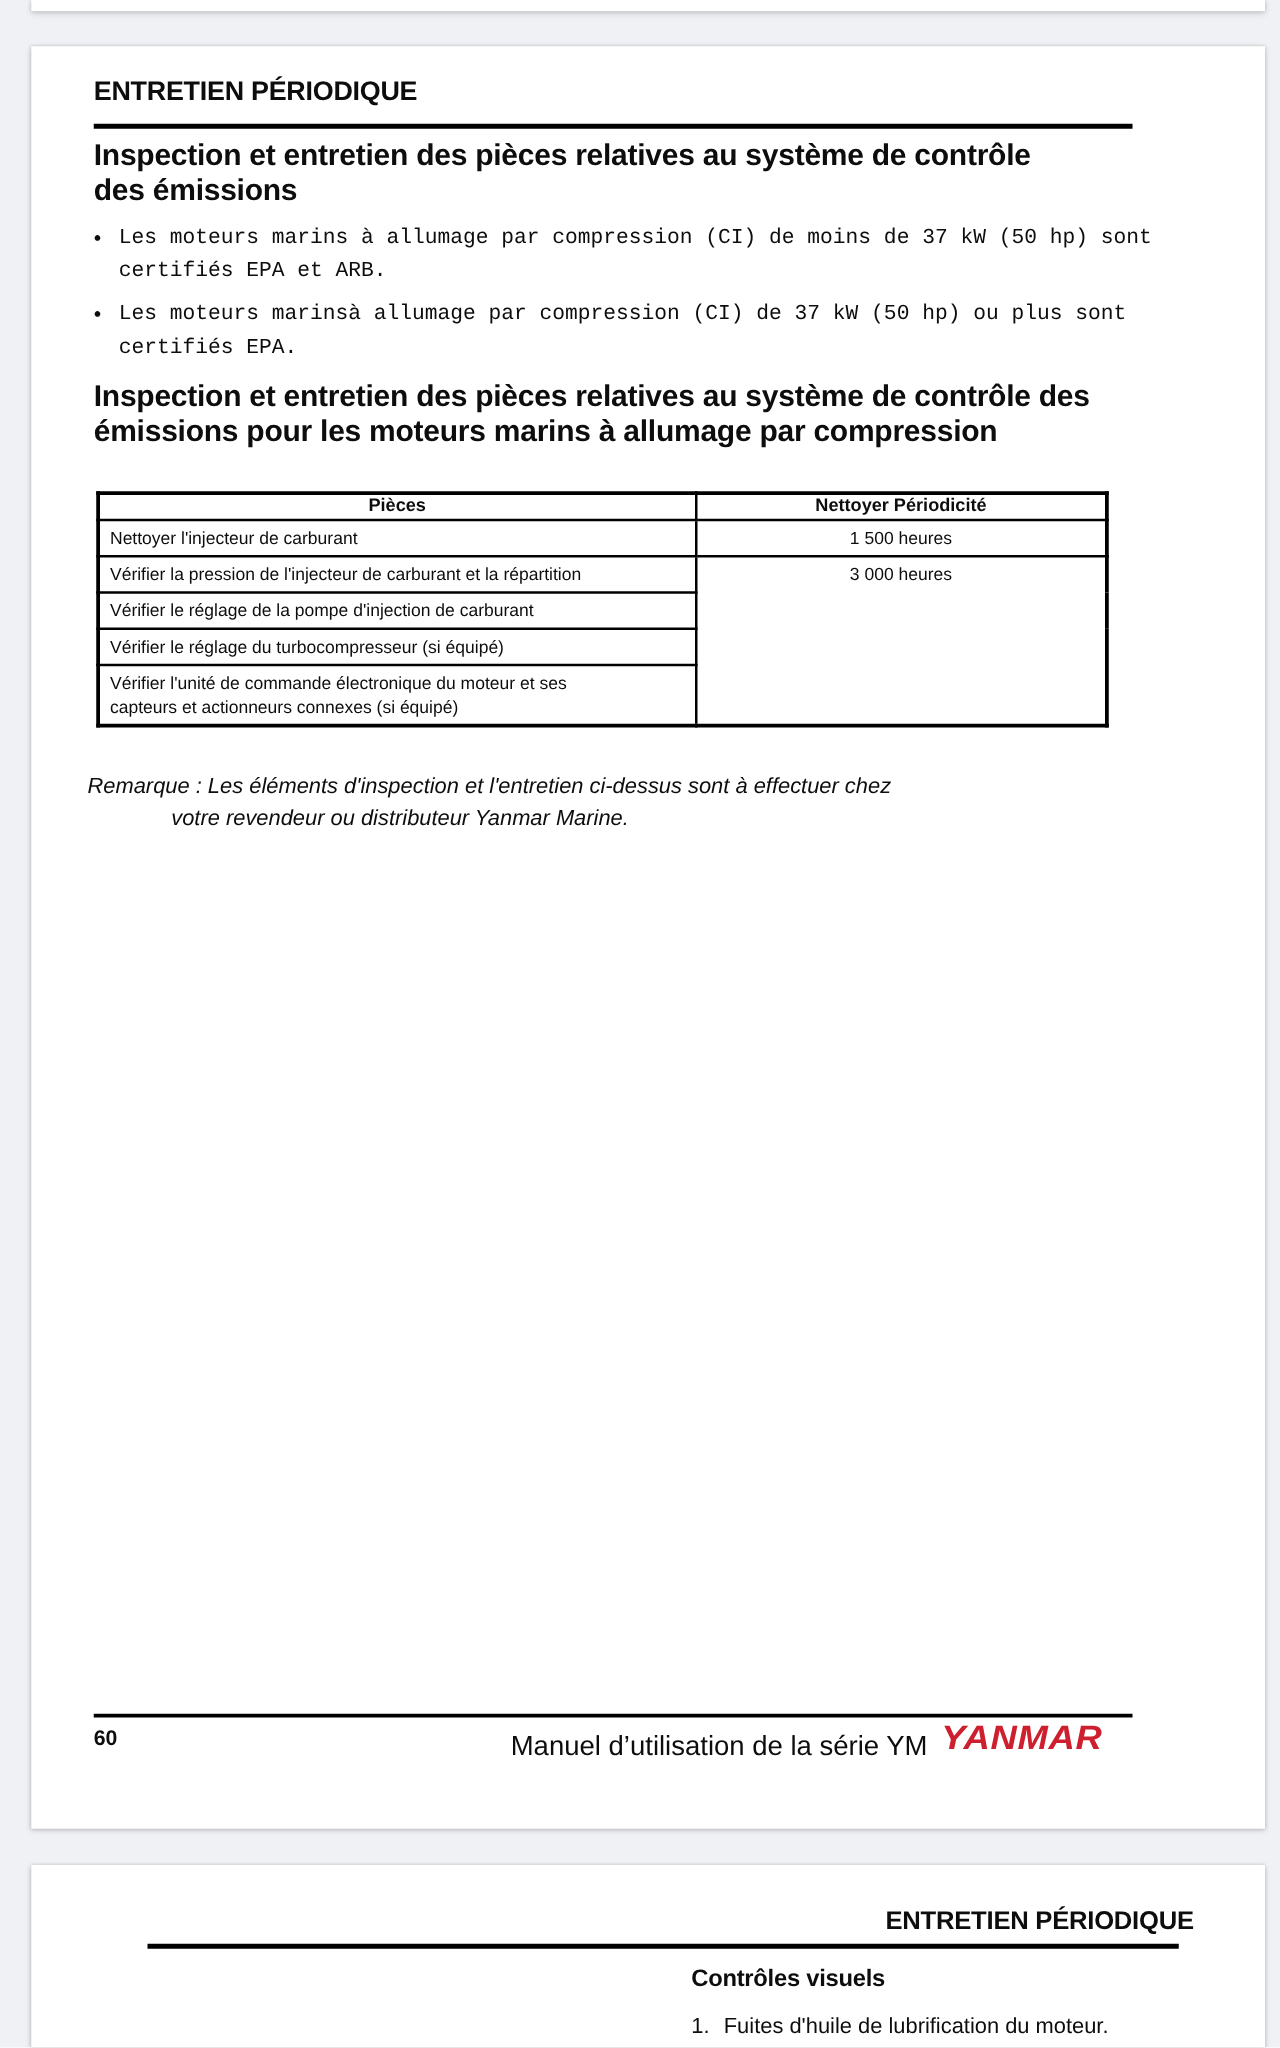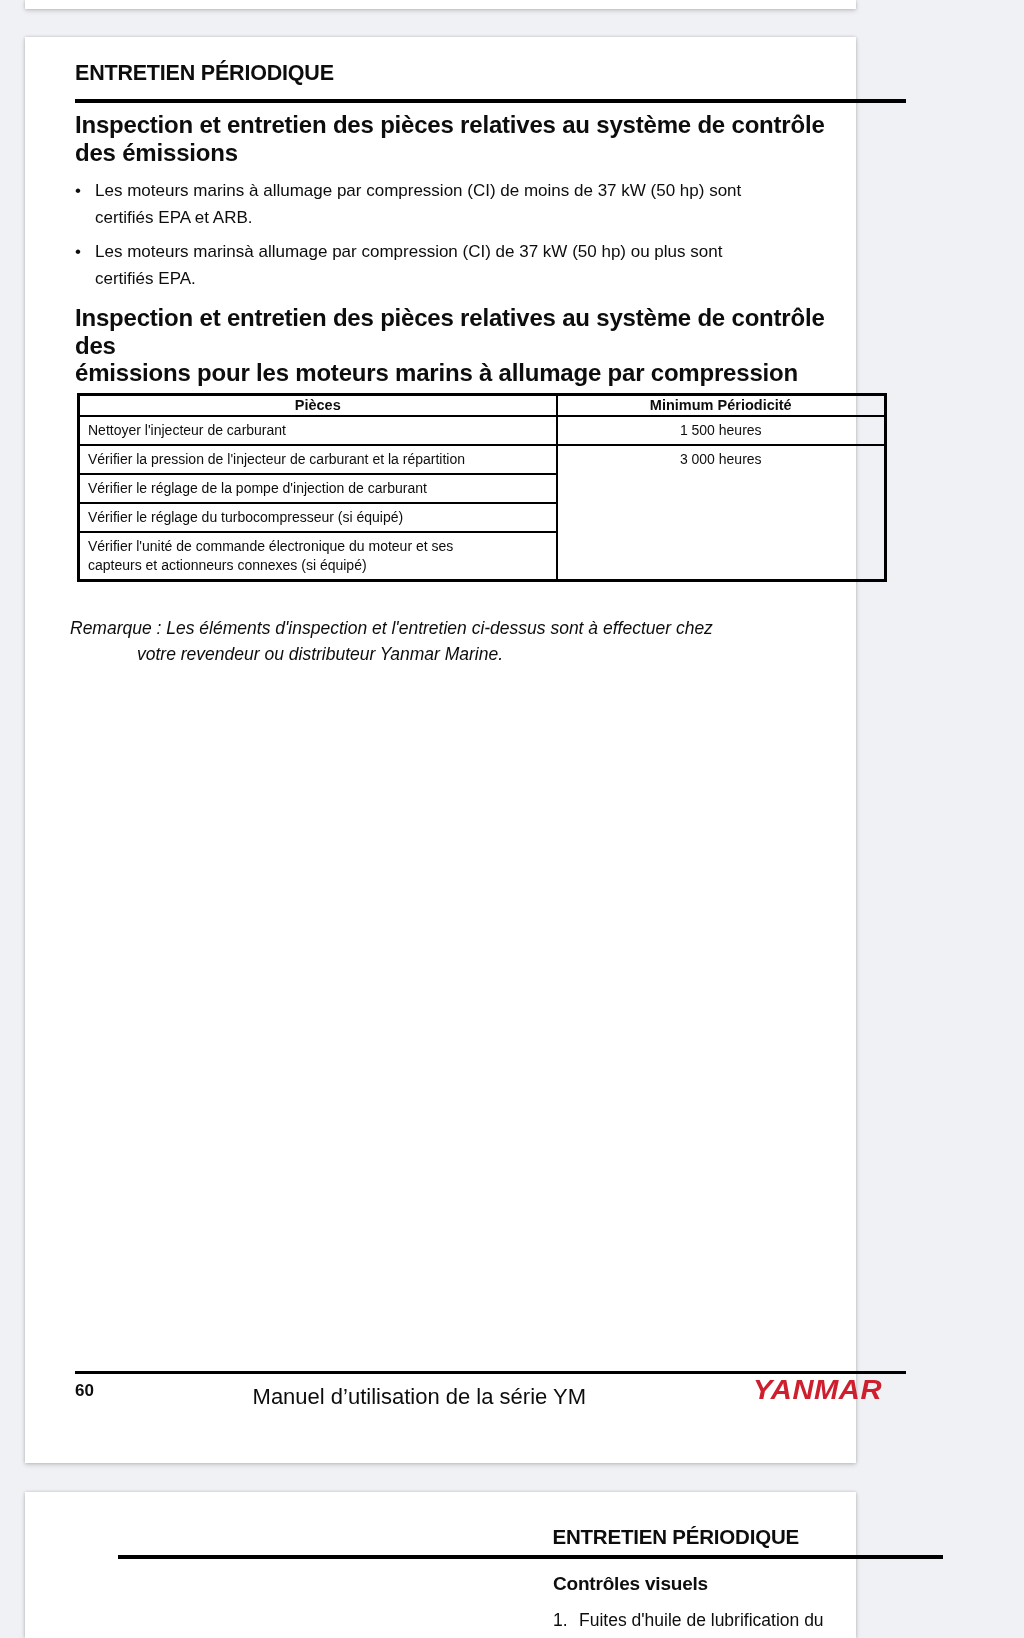--- a/index.html
+++ b/index.html
@@ -3,37 +3,37 @@
 <meta charset="utf-8">
 <style>
   html,body{margin:0;padding:0;}
   body{
     width:1024px;height:1638px;position:relative;overflow:hidden;
     background:#eff1f4;
     font-family:"Liberation Sans",sans-serif;color:#0d0d0d;
     -webkit-font-smoothing:antialiased;
   }
   .page{
-    position:absolute;left:25px;width:831px;background:#ffffff;
+    position:absolute;left:25px;width:987px;background:#ffffff;
     box-shadow:0 0 3px rgba(0,0,0,0.18),0 2px 5px rgba(0,0,0,0.14);
   }
   #prev-page-sliver{top:0;height:9px;}
   #page-1{top:37px;height:1426px;}
   #page-2{top:1492px;height:146px;}
   .abs{position:absolute;}
 
   
   .h1-title{left:50px;top:24px;font-size:21.5px;font-weight:bold;letter-spacing:-0.2px;}
   .h1-rule{left:50px;top:62px;width:831px;height:4px;background:#000;}
   .h2{font-weight:bold;font-size:24px;line-height:27.5px;letter-spacing:-0.2px;white-space:pre-line;}
   .h2-emissions{left:50px;top:74px;}
   .h2-table{left:50px;top:267px;}
   .bullet{left:50px;display:flex;font-size:17px;line-height:27px;}
   .bullet .dot{width:20px;flex:0 0 20px;}
-  .bullet .btxt{white-space:pre-line;}
+  .bullet .btxt{white-space:pre-line;font-family:Liberation Mono, monospace;}
   #bullet-0{top:140px;}
   #bullet-1{top:201px;}
 
   table.maint{
     left:52px;top:356px;position:absolute;border-collapse:collapse;
     width:807px;table-layout:fixed;font-size:14px;line-height:19px;
   }
   table.maint col.c1{width:478px;}
   table.maint col.c2{width:329px;}
   table.maint,table.maint th,table.maint td{border:2px solid #000;}
@@ -92,21 +92,21 @@
 émissions pour les moteurs marins à allumage par compression</div>
 
   <table class="maint">
     <colgroup>
         <col class="c1">
         <col class="c2">
       </colgroup>
     <tbody>
         <tr>
       <th>Pièces</th>
-      <th>Minimum Périodicité</th>
+      <th>Nettoyer Périodicité</th>
     </tr>
     <tr>
       <td>Nettoyer l'injecteur de carburant</td>
       <td class="period">1 500 heures</td>
     </tr>
     <tr>
       <td>Vérifier la pression de l'injecteur de carburant et la répartition</td>
       <td class="period" rowspan="4">3 000 heures</td>
     </tr>
     <tr>

